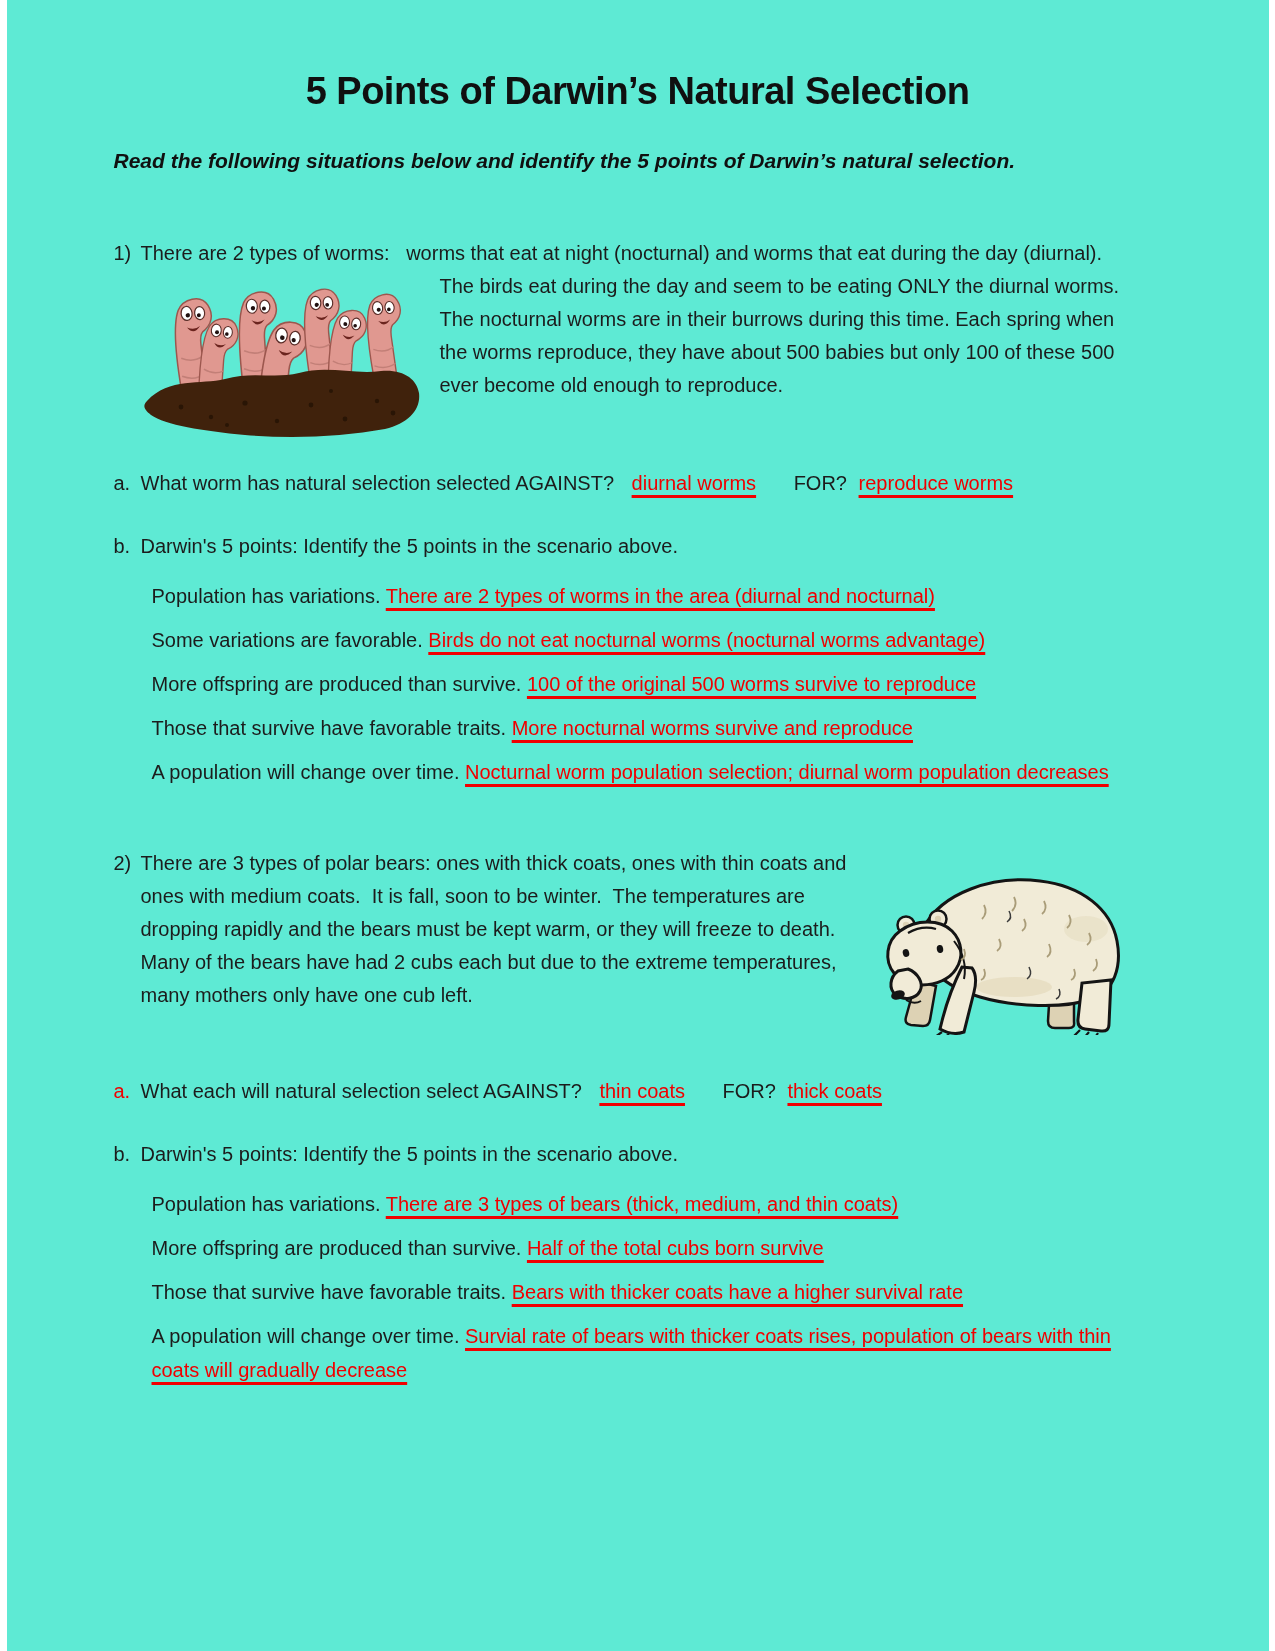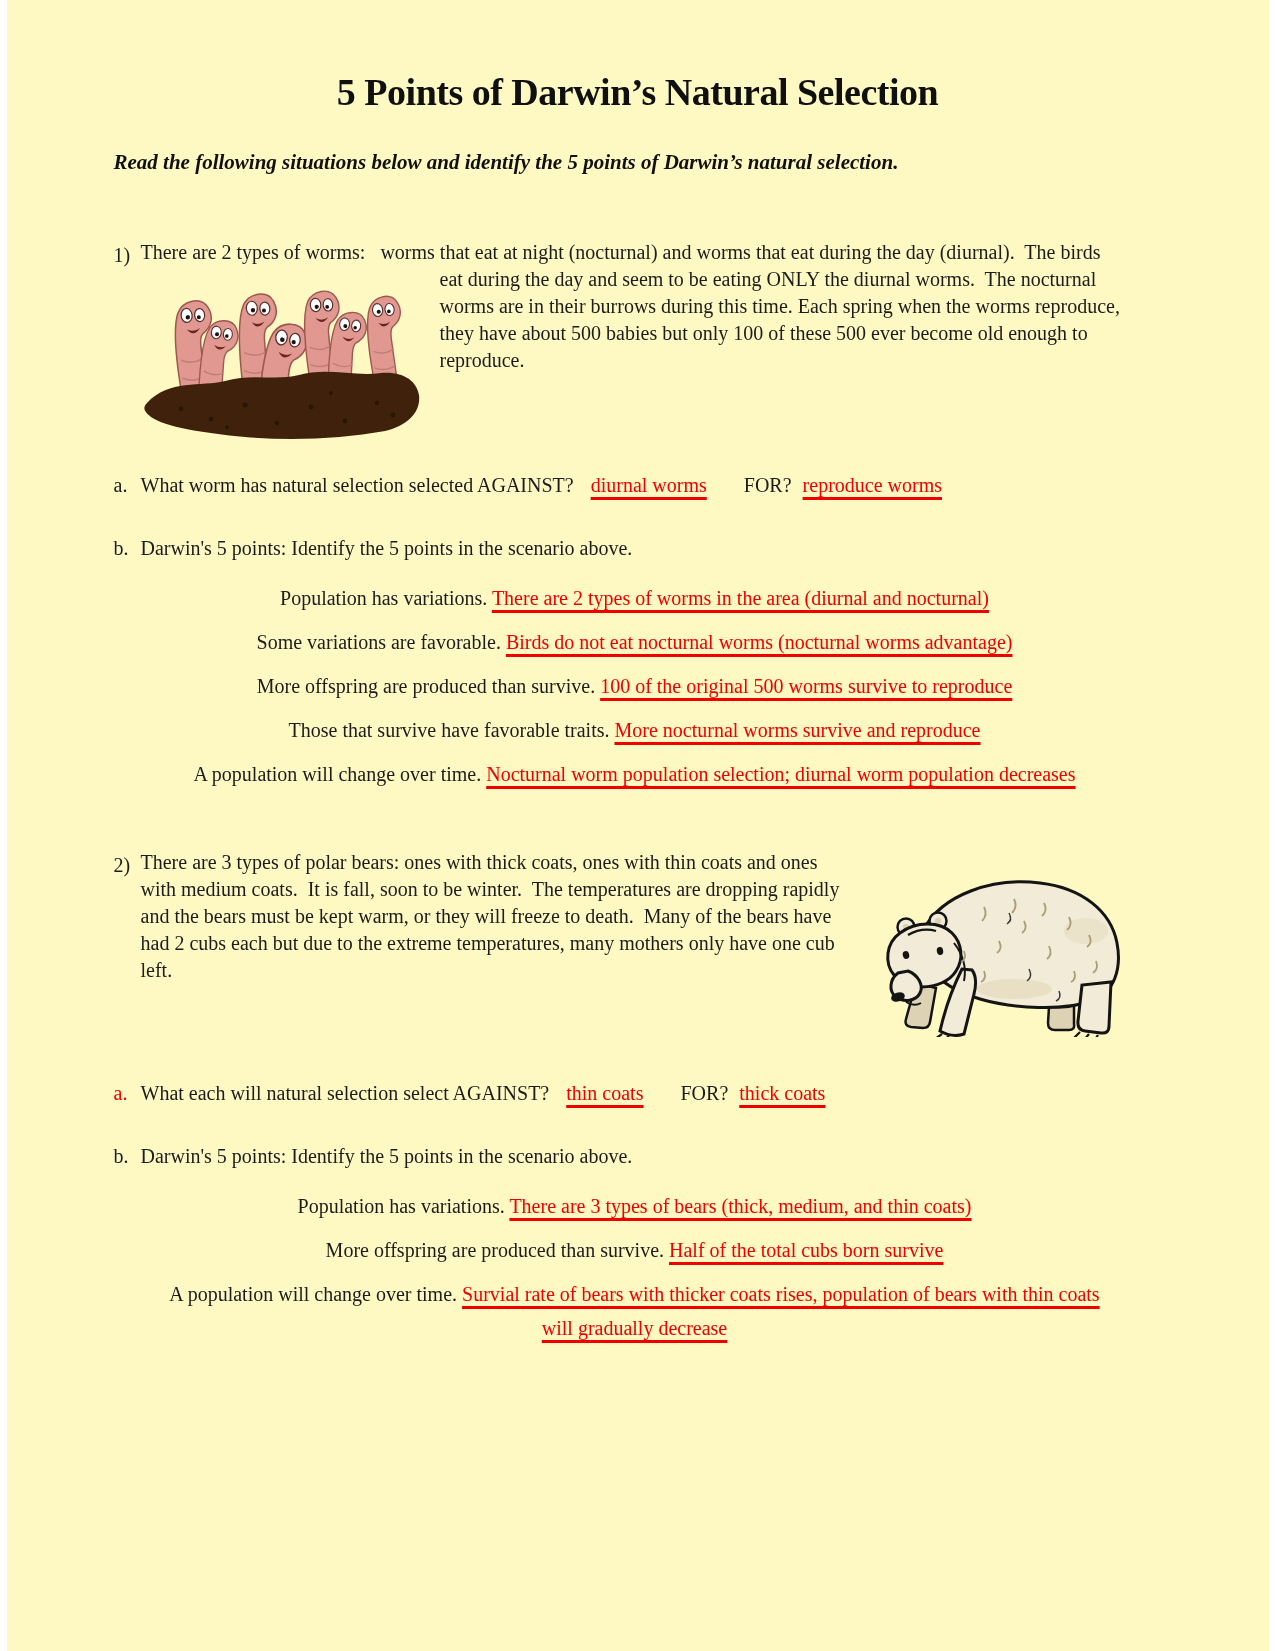--- a/index.html
+++ b/index.html
@@ -1,23 +1,23 @@
 <!DOCTYPE html>
 <html><head>
 <meta charset="utf-8">
 <style>
   * { box-sizing: border-box; }
   html, body { margin: 0; padding: 0; background: #ffffff; }
   .page {
     position: relative;
     width: 1262px; height: 1651px;
     margin: 0 auto;
-    background: #fef9c3;
+    background: #5eead4;
     padding: 70px 140px 0 107px;
-    font-family: Liberation Serif, serif;
+    font-family: Liberation Sans, sans-serif;
     font-size: 20px;
     color: #1c1c1c;
     overflow: hidden;
   }
   .title {
     margin: 0 -140px 0 -107px;
     text-align: center;
     font-size: 38px;
     font-weight: bold;
     letter-spacing: -0.5px;
@@ -27,31 +27,31 @@
     margin: 36px 0 0;
     font-size: 21px;
     font-weight: bold;
     font-style: italic;
     color: #101010;
   }
   section.question { margin-top: 64px; }
   section.question.second { margin-top: 58px; }
   .row { display: flex; align-items: flex-start; }
   .marker { flex: 0 0 27px; line-height: 33px; }
-  .q-body { flex: 1; line-height: 27px; min-width: 0; }
+  .q-body { flex: 1; line-height: 33px; min-width: 0; }
   .q-text { white-space: pre-wrap; }
   .float-spacer { float: left; width: 1px; height: 36px; margin-left: -1px; }
   .fig-left  { float: left; clear: left; margin: 0 14px 8px 0; }
   .fig-right { float: right; margin: 2px 0 6px 14px; }
   .sub-a { margin-top: 18px; }
   .sub-b { margin-top: 30px; }
   .second .sub-a { margin-top: 34px; }
   .sub-body { flex: 1; line-height: 33px; }
   .points { margin: 16px 0 0 27px; max-width: 992px; }
-  .point { margin: 0 11px 10px; line-height: 34px; text-align: center; }
+  .point { margin: 0 11px 10px; line-height: 34px; }
   .answer {
     color: #f00000;
     text-decoration: underline;
     text-decoration-color: #f00000;
     text-decoration-thickness: 2.5px;
     text-underline-offset: 5px;
   }
   .ans-gap { margin-left: 12px; margin-right: 32px; }
   .for-label { margin-right: 6px; margin-top: 38px; }
   .red-marker { color: #f00000; }
@@ -228,19 +228,23 @@
     <div class="points">
       <p class="point">
         <span>Population has variations.</span>
         <span class="answer">There are 3 types of bears (thick, medium, and thin coats)</span>
       </p>
       <p class="point">
         <span>More offspring are produced than survive.</span>
         <span class="answer">Half of the total cubs born survive</span>
       </p>
       <p class="point">
+        <span>Those that survive have favorable traits.</span>
+        <span class="answer">Bears with thicker coats have a higher survival rate</span>
+      </p>
+      <p class="point">
         <span>A population will change over time.</span>
         <span class="answer">Survial rate of bears with thicker coats rises, population of bears with thin coats will gradually decrease</span>
       </p>
     </div>
   </section>
 
 </div>
 
 </body></html>

